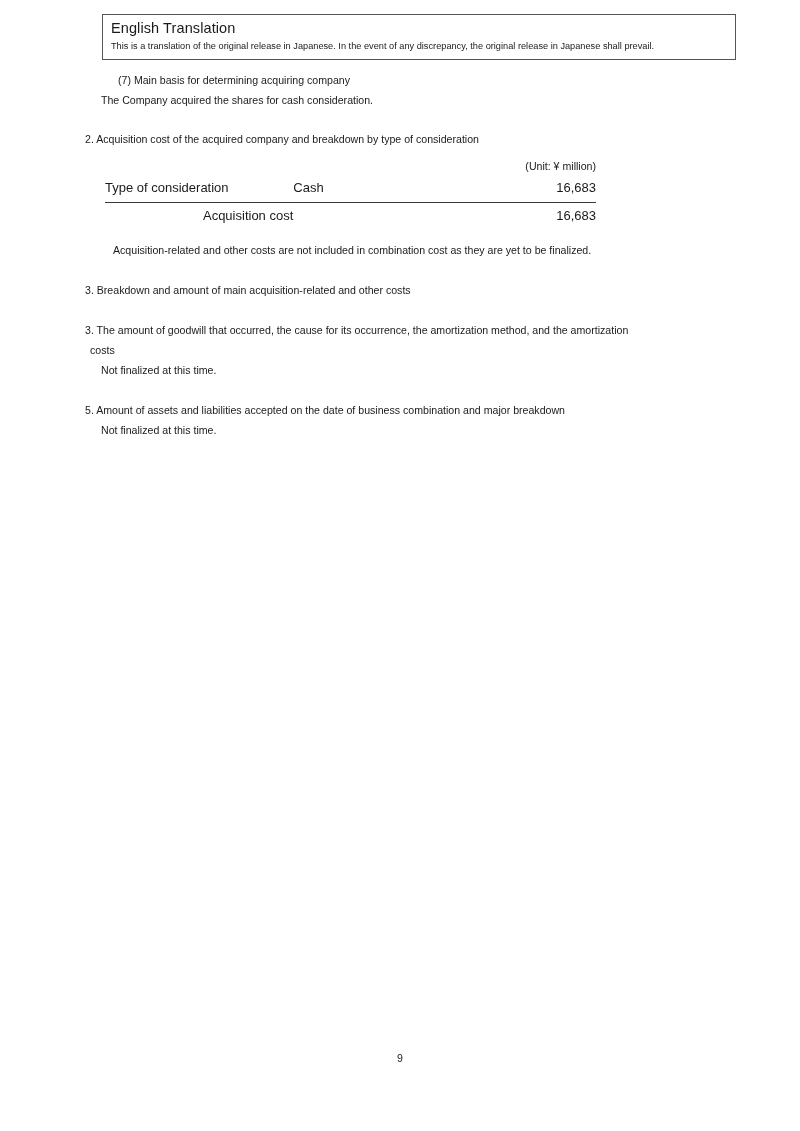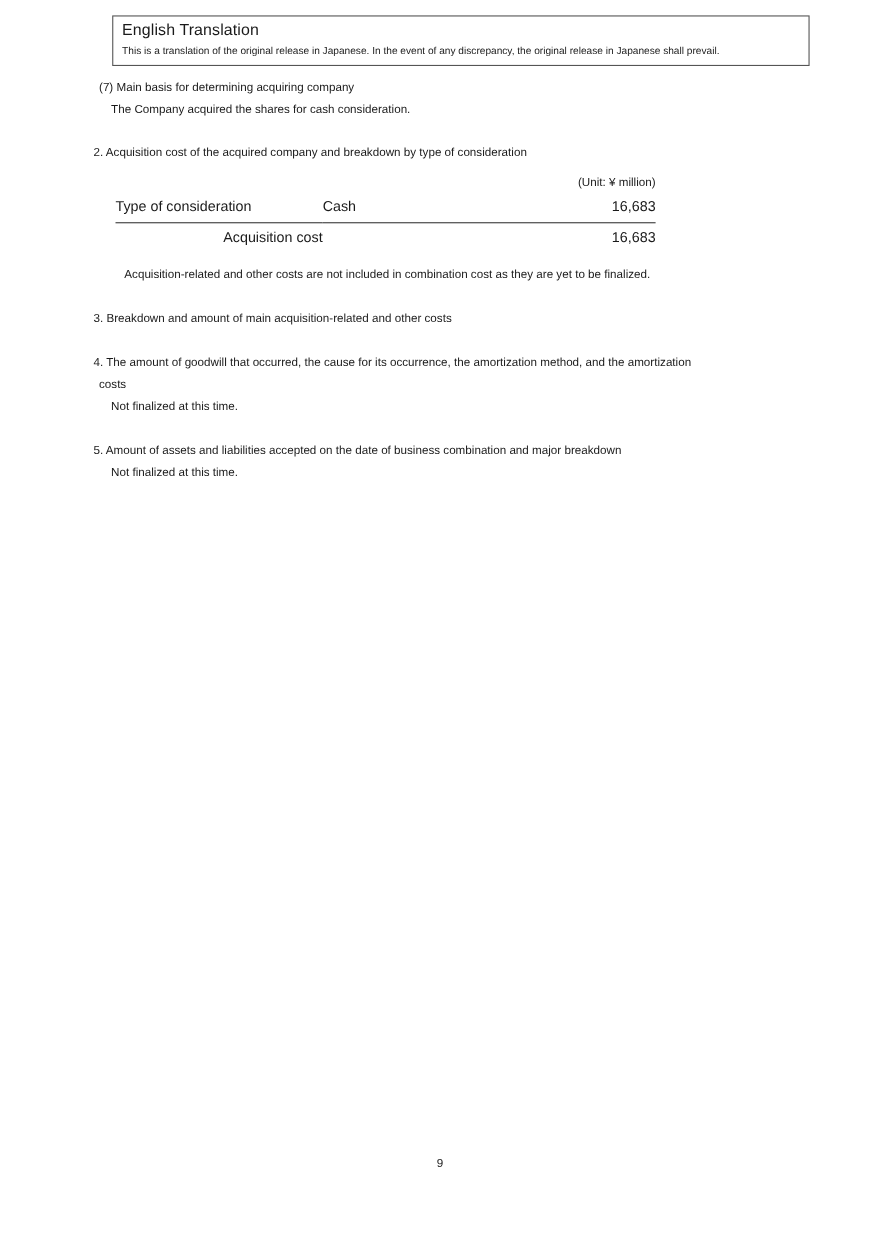--- a/index.html
+++ b/index.html
@@ -52,21 +52,21 @@
     top: 70px;
     width: 800px;
   }
   .line {
     font-size: 10.6px;
     line-height: 20px;
     color: #1a1a1a;
     white-space: pre-wrap;
   }
   .ind-sec    { margin-left: 85px; }
-  .ind-sub    { margin-left: 90px; }
+  .ind-sub    { margin-left: 118px; }
   .ind-body   { margin-left: 101px; }
   .ind-note   { margin-left: 113px; }
   .ind-cont   { margin-left: 90px; }
 
   .gap-sm { height: 10px; }
   .gap-md { height: 19px; }
   .gap-lg { height: 20px; }
 
   
   .table-wrap {
@@ -154,21 +154,21 @@
     <div class="gap-sm"></div>
 
     <div class="line ind-note">Acquisition-related and other costs are not included in combination cost as they are yet to be finalized.</div>
 
     <div class="gap-lg"></div>
 
     <div class="line ind-sec">3. Breakdown and amount of main acquisition-related and other costs</div>
 
     <div class="gap-lg"></div>
 
-    <div class="line ind-sec">4. The amount of goodwill that occurred, the cause for its occurrence, the amortization method, and the amortization</div>
+    <div class="line ind-sec">3. The amount of goodwill that occurred, the cause for its occurrence, the amortization method, and the amortization</div>
     <div class="line ind-cont">costs</div>
     <div class="line ind-body">Not finalized at this time.</div>
 
     <div class="gap-lg"></div>
 
     <div class="line ind-sec">5. Amount of assets and liabilities accepted on the date of business combination and major breakdown</div>
     <div class="line ind-body">Not finalized at this time.</div>
 
   </div>
 

